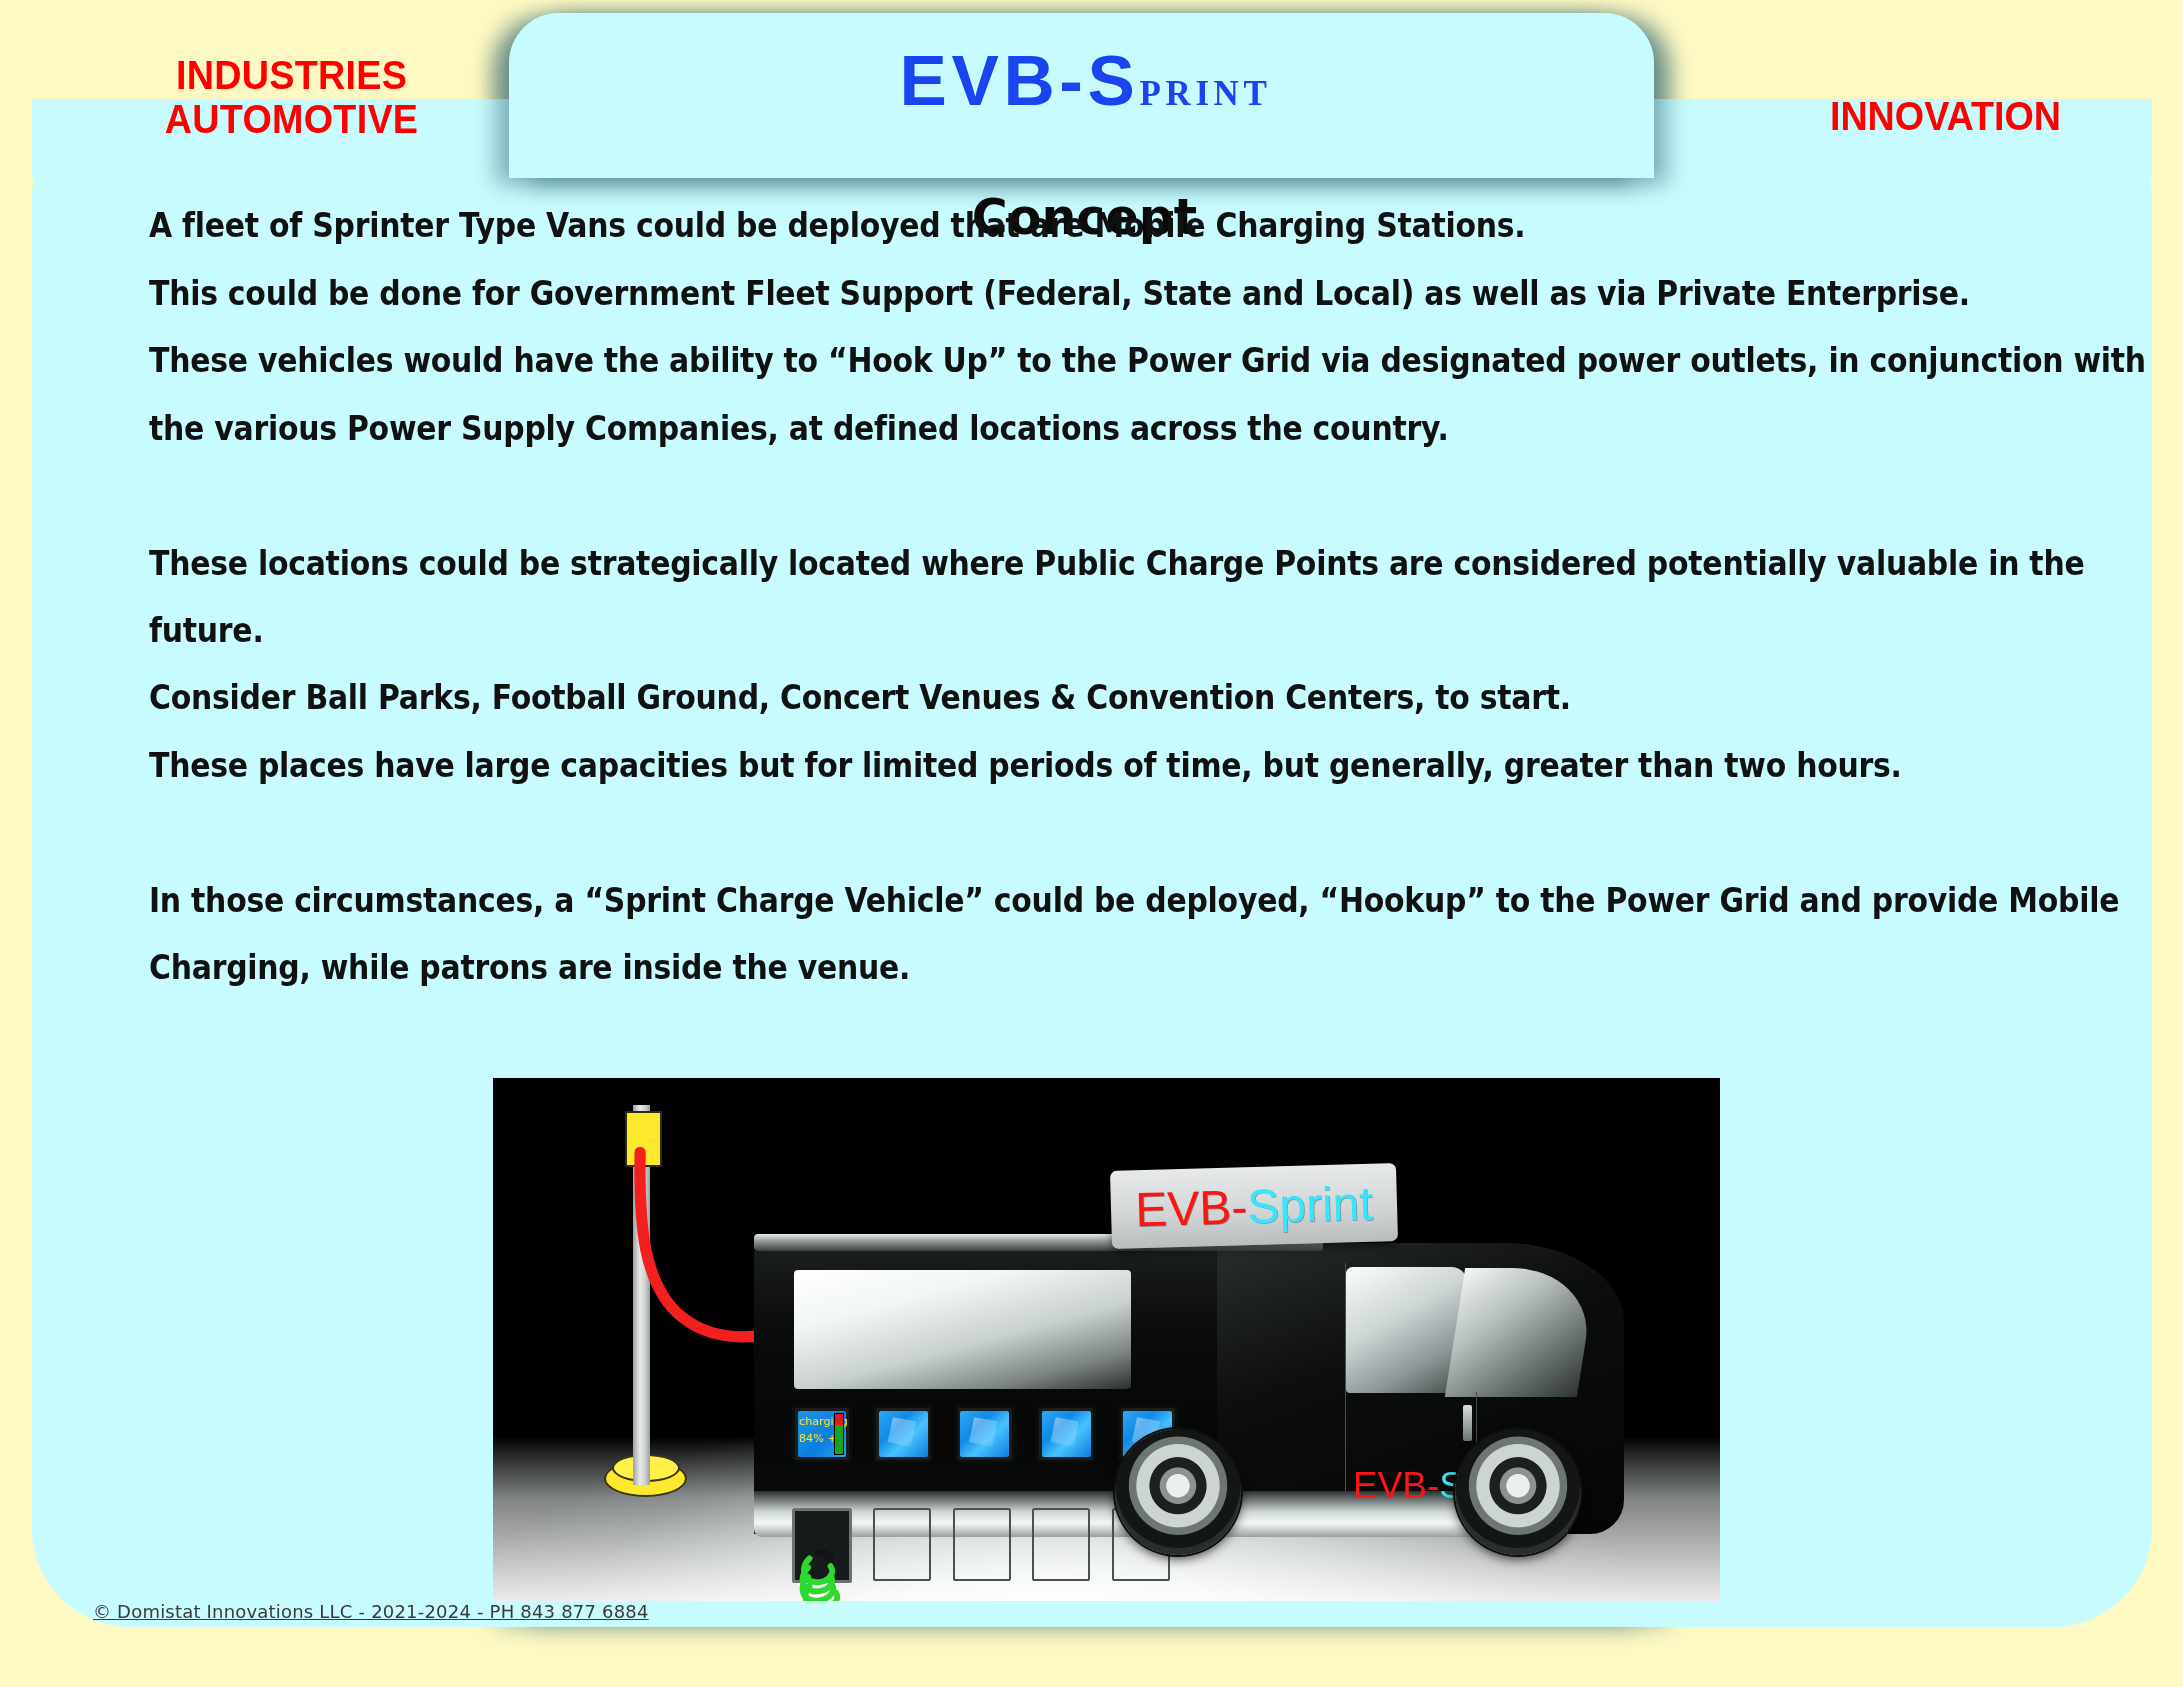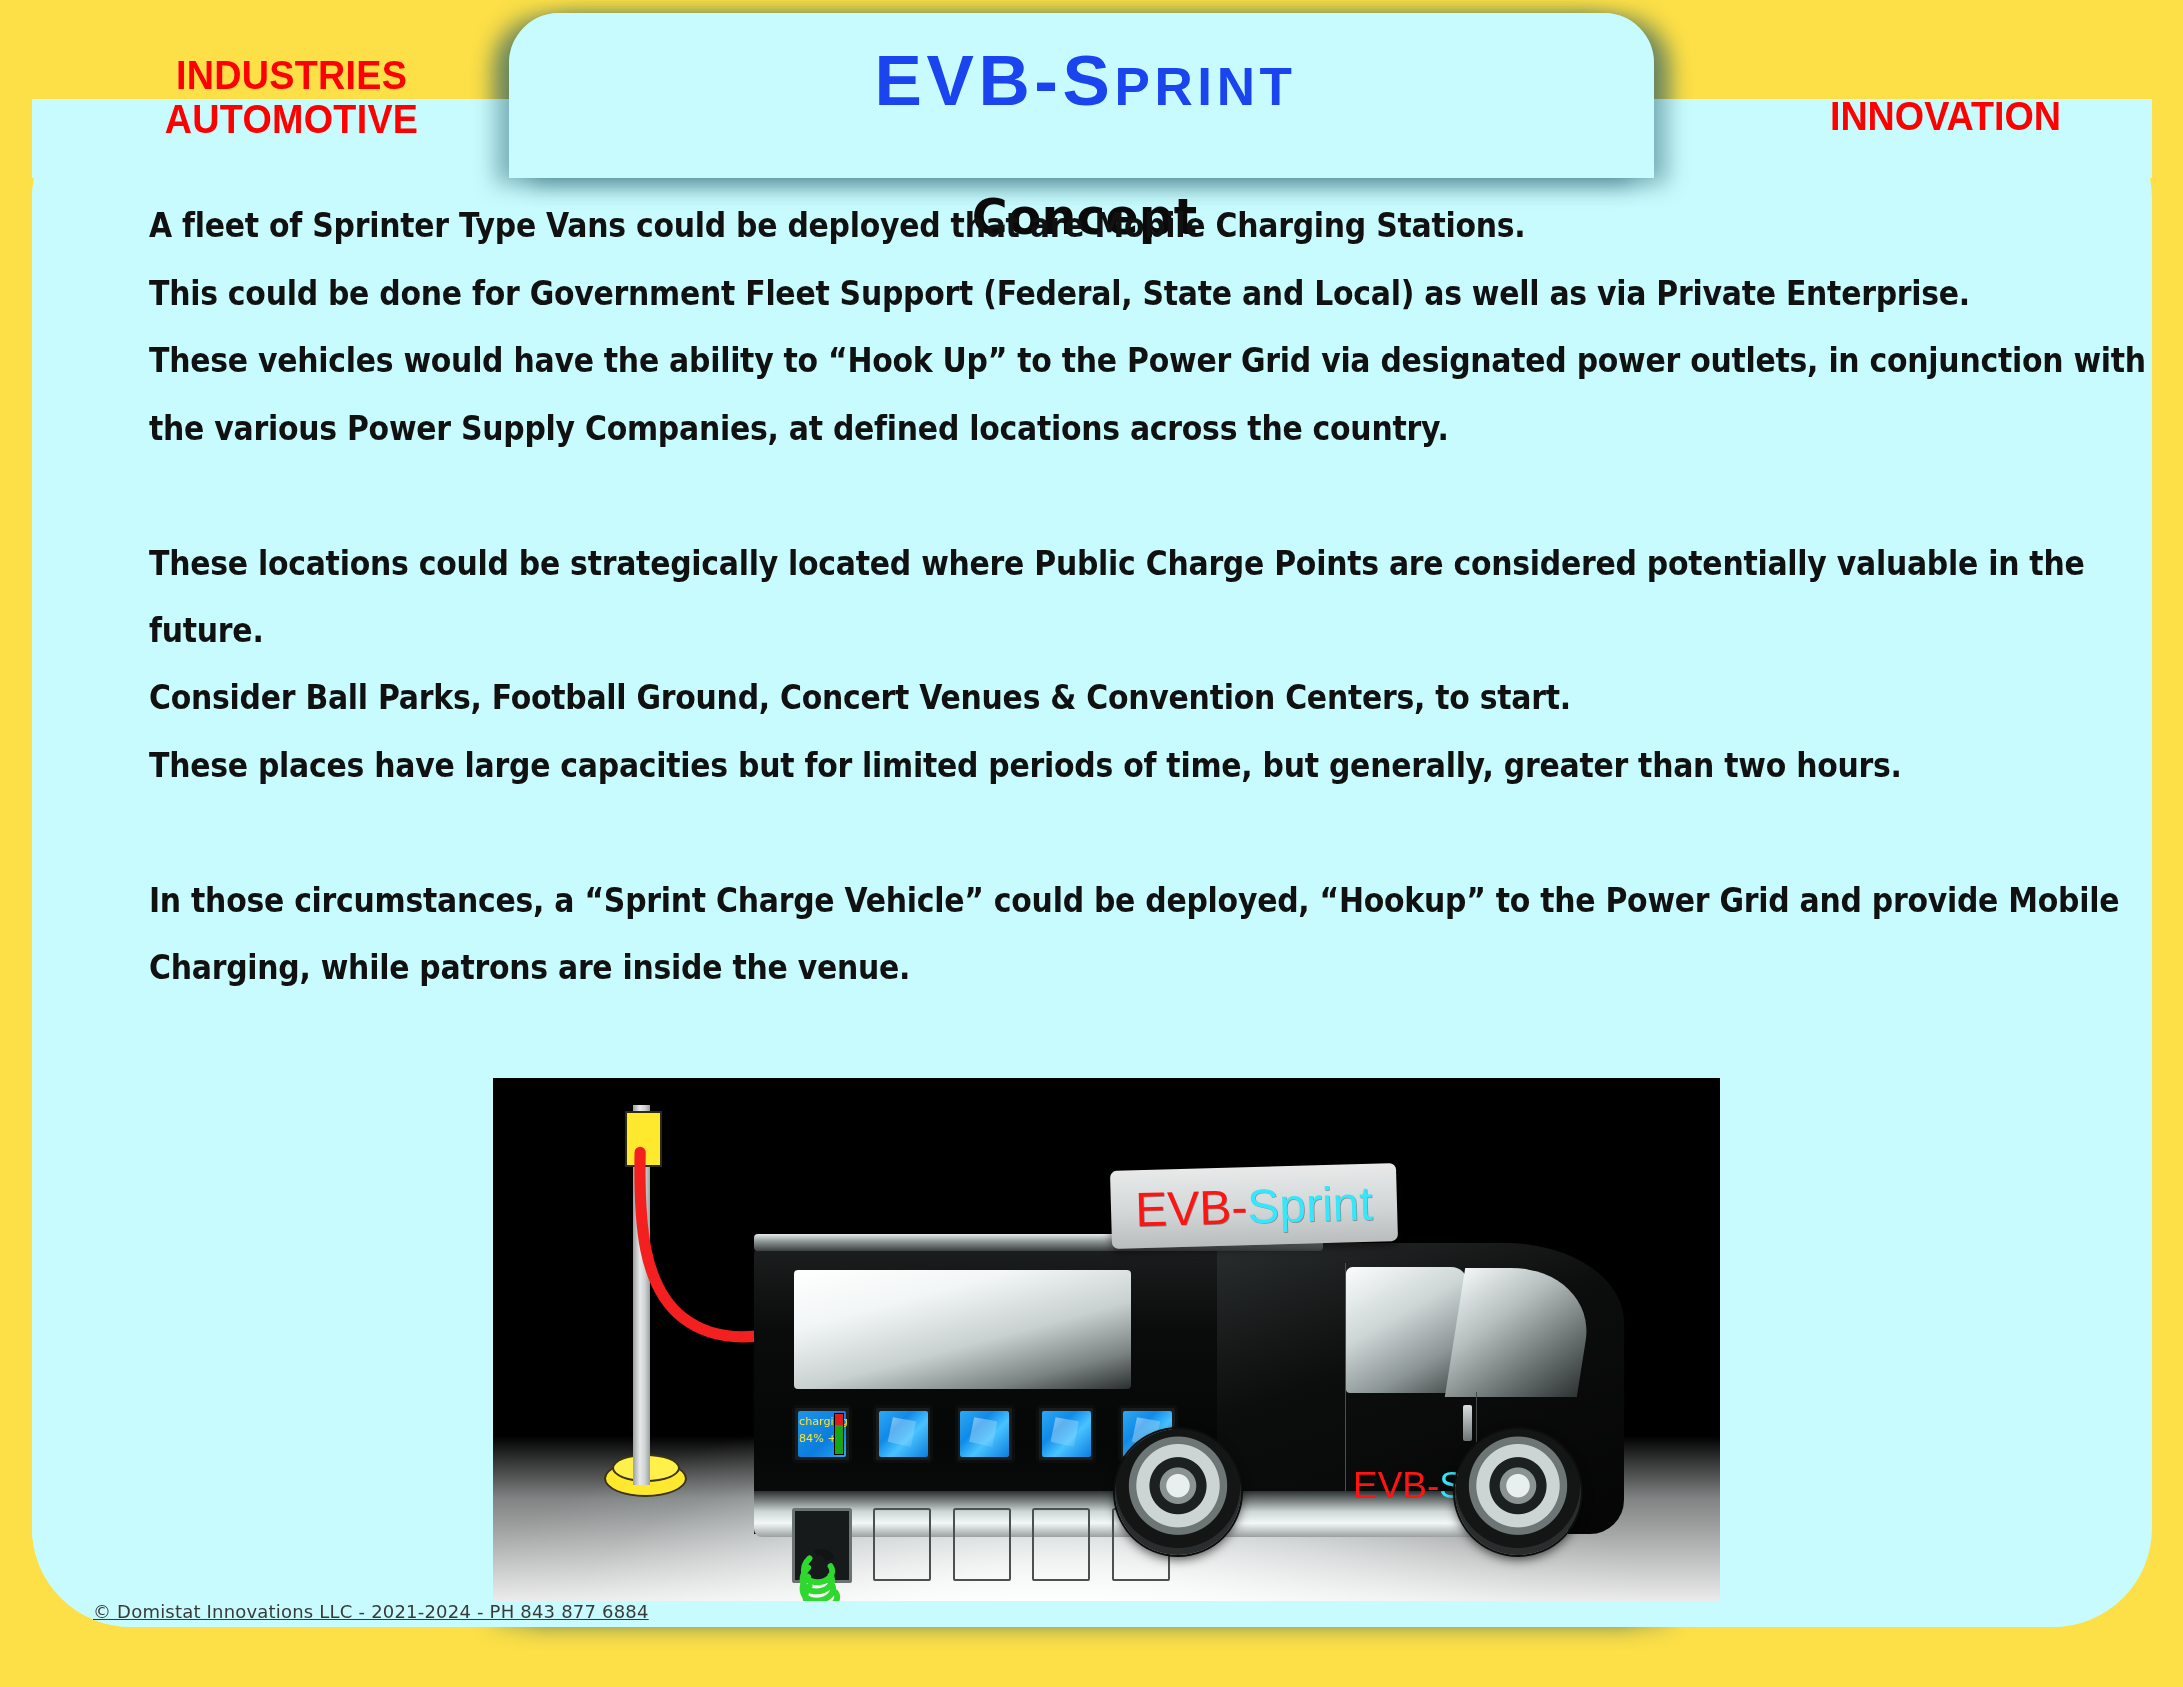--- a/index.html
+++ b/index.html
@@ -4,21 +4,21 @@
 <style>
   html,body{margin:0;padding:0;}
   body{
     width:2183px;height:1687px;
     background:#0a1047;
     font-family:"DejaVu Sans", sans-serif;
     overflow:hidden;
   }
   .slide{
     position:absolute;left:0;top:0;width:2183px;height:1687px;
-    background:#fde047;
+    background:#fef9c3;
   }
 
   
   .side-panel{
     position:absolute;
     background:#c8fbfd;
     top:99px;
     height:1528px;
   }
   .side-left{
@@ -84,21 +84,21 @@
     position:absolute;left:715px;top:40px;width:741px;
     text-align:center;
     color:#1a44ee;
     font-family:"Liberation Sans", sans-serif;
     font-weight:bold;
     font-size:71px;
     letter-spacing:4.6px;
     z-index:40;
     white-space:nowrap;
   }
-  .hdr-title .small{font-size:53px;}
+  .hdr-title .small{font-size:35px;font-family:Liberation Serif, serif;}
   .hdr-right{
     position:absolute;left:1694px;top:93px;width:503px;
     color:#ff0000;
     font-family:"Liberation Sans", sans-serif;
     font-weight:bold;
     font-size:41px;
     text-align:center;
     transform:scaleX(.92);
     z-index:40;
   }

